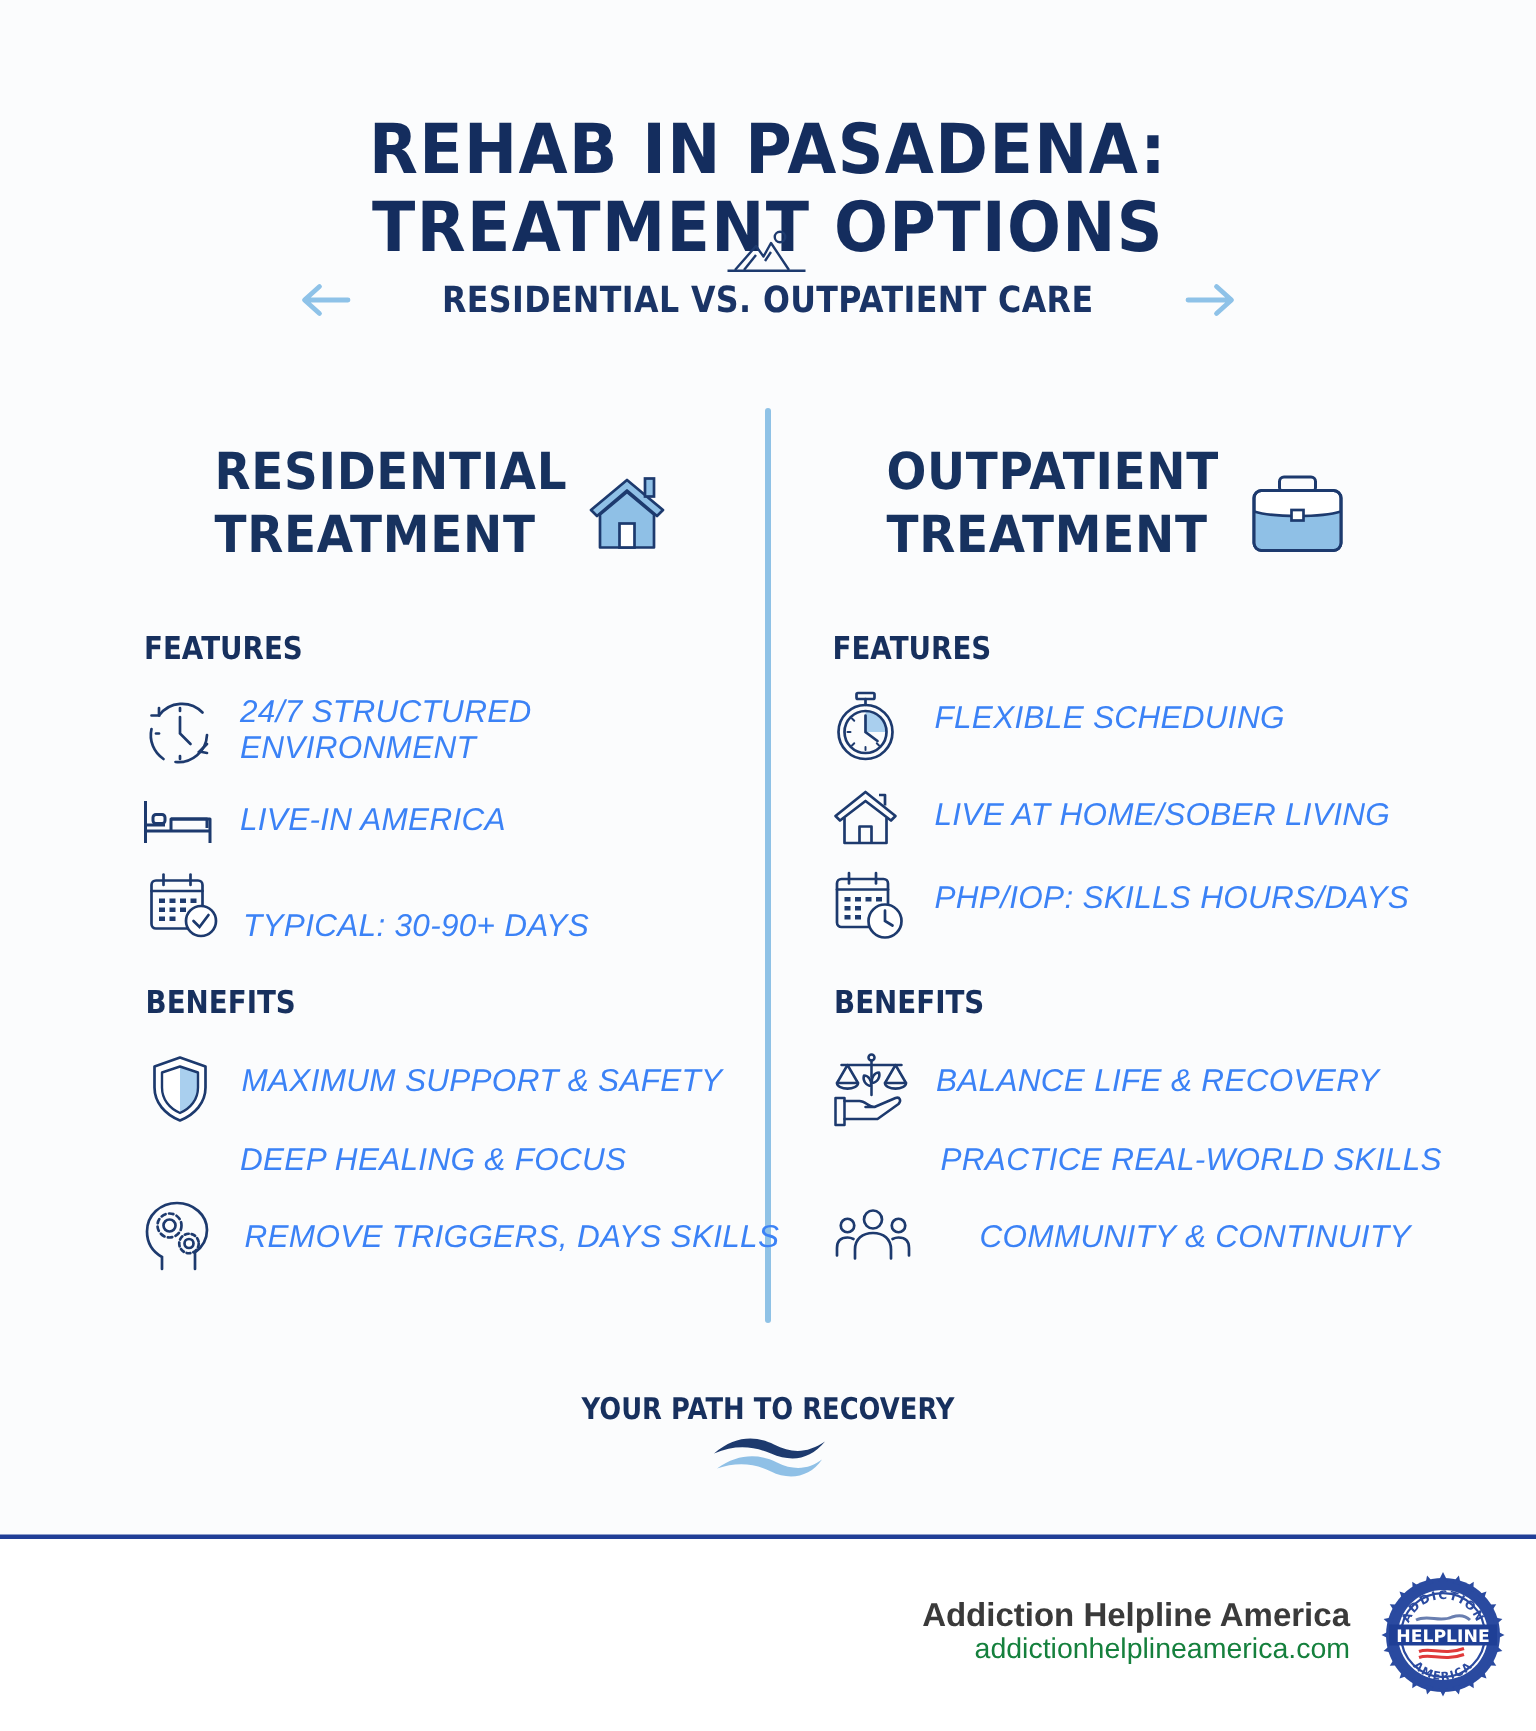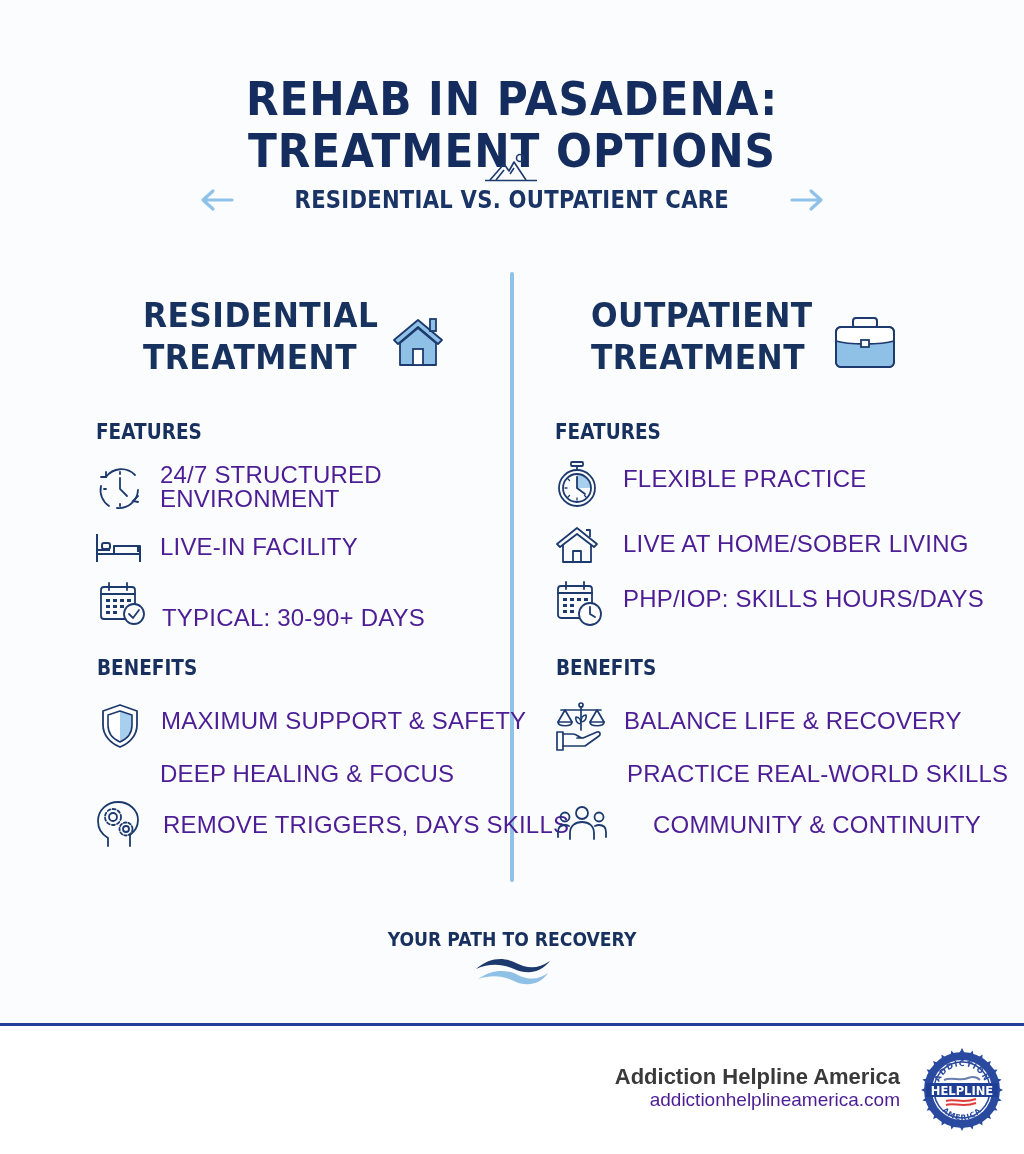--- a/index.html
+++ b/index.html
@@ -32,42 +32,42 @@
     position: absolute; font-family: "DejaVu Sans", sans-serif; font-weight: bold;
     font-size: 34px; line-height: 42px; color: #17325f; letter-spacing: 0.5px;
     transform: scaleX(0.92); transform-origin: left top;
   }
   .section-head {
     position: absolute; font-family: "DejaVu Sans", sans-serif; font-weight: bold;
     font-size: 21px; color: #17305e; transform: scaleX(0.88); transform-origin: left top;
   }
   .item-text {
     position: absolute; font-family: "Liberation Sans", sans-serif;
-    font-size: 24px; line-height: 24px; color: #4c1d95; letter-spacing: 0.2px;
+    font-size: 21px; line-height: 24px; color: #3b82f6; letter-spacing: 0.2px; font-style: italic;
   }
   .icon { position: absolute; }
   .icon svg { display: block; }
   .path-title {
     position: absolute; top: 927px; left: 0; width: 1024px; text-align: center;
     font-family: "DejaVu Sans", sans-serif; font-weight: bold; font-size: 20px;
     color: #17305e; transform: scaleX(0.86);
   }
   .footer-line {
     position: absolute; left: 0; top: 1023px; width: 1024px; height: 3px; background: #213f97;
   }
   .footer-bg {
     position: absolute; left: 0; top: 1026px; width: 1024px; height: 128px; background: #ffffff;
   }
   .brand-name {
     position: absolute; right: 124px; top: 1064px; font-family: "Liberation Sans", sans-serif;
     font-weight: bold; font-size: 22px; color: #3a3a3a; white-space: nowrap; margin-left: 46px;
   }
   .brand-url {
     position: absolute; right: 124px; top: 1089px; font-family: "Liberation Sans", sans-serif;
-    font-size: 19px; color: #4c1d95; white-space: nowrap;
+    font-size: 19px; color: #15803d; white-space: nowrap;
   }
 </style>
 </head>
 <body>
 
 <div class="title-line" style="top:72px;">REHAB IN PASADENA:</div>
 <div class="title-line" style="top:124px;">TREATMENT OPTIONS</div>
 
 <div class="icon" style="left:482px; top:152px;">
   <svg width="60" height="32" viewBox="0 0 60 32" fill="none" stroke="#1d3a6e" stroke-width="1.6" stroke-linejoin="round">
@@ -129,21 +129,21 @@
 
   <div>
     <div class="icon" style="left:94px; top:532px;">
       <svg width="50" height="32" viewBox="0 0 50 32" fill="none" stroke="#1d3a6e" stroke-width="2" stroke-linejoin="round">
         <path d="M3 2 V30 M3 22 H46 V30 M46 22 V14 H20 V22"></path>
         <rect x="8" y="11" width="8" height="6" rx="2"></rect>
         <path d="M20 14 H44 V20"></path>
         <path d="M3 18 H16"></path>
       </svg>
     </div>
-    <div class="item-text" style="left:160px; top:535px;">LIVE-IN FACILITY</div>
+    <div class="item-text" style="left:160px; top:535px;">LIVE-IN AMERICA</div>
   </div>
 
   <div>
     <div class="icon" style="left:98px; top:581px;">
       <svg width="50" height="46" viewBox="0 0 50 46" fill="none" stroke="#1d3a6e" stroke-width="1.8" stroke-linecap="round">
         <rect x="3" y="6" width="34" height="32" rx="3"></rect>
         <line x1="3" y1="13" x2="37" y2="13"></line>
         <line x1="11" y1="2" x2="11" y2="9"></line>
         <line x1="29" y1="2" x2="29" y2="9"></line>
         <g fill="#1d3a6e" stroke="none">
@@ -224,21 +224,21 @@
         <path d="M21 17 V28 L29 34"></path>
         <g stroke-width="1.3">
             <line x1="21" y1="40" x2="21" y2="38"></line>
             <line x1="9" y1="28" x2="11" y2="28"></line>
             <line x1="12" y1="19" x2="13.5" y2="20.5"></line>
             <line x1="12" y1="37" x2="13.5" y2="35.5"></line>
             <line x1="30" y1="37" x2="28.5" y2="35.5"></line>
           </g>
       </svg>
     </div>
-    <div class="item-text" style="left:623px; top:467px;">FLEXIBLE PRACTICE</div>
+    <div class="item-text" style="left:623px; top:467px;">FLEXIBLE SCHEDUING</div>
   </div>
 
   <div>
     <div class="icon" style="left:555px; top:526px;">
       <svg width="44" height="38" viewBox="0 0 44 38" fill="none" stroke="#1d3a6e" stroke-width="1.8" stroke-linejoin="round">
         <path d="M2 18 L22 2 L42 18 L39 21 L22 8 L5 21 Z"></path>
         <path d="M31 4 H35 V11"></path>
         <path d="M8 19 V36 H36 V19"></path>
         <path d="M18 36 V25 H26 V36"></path>
       </svg>

